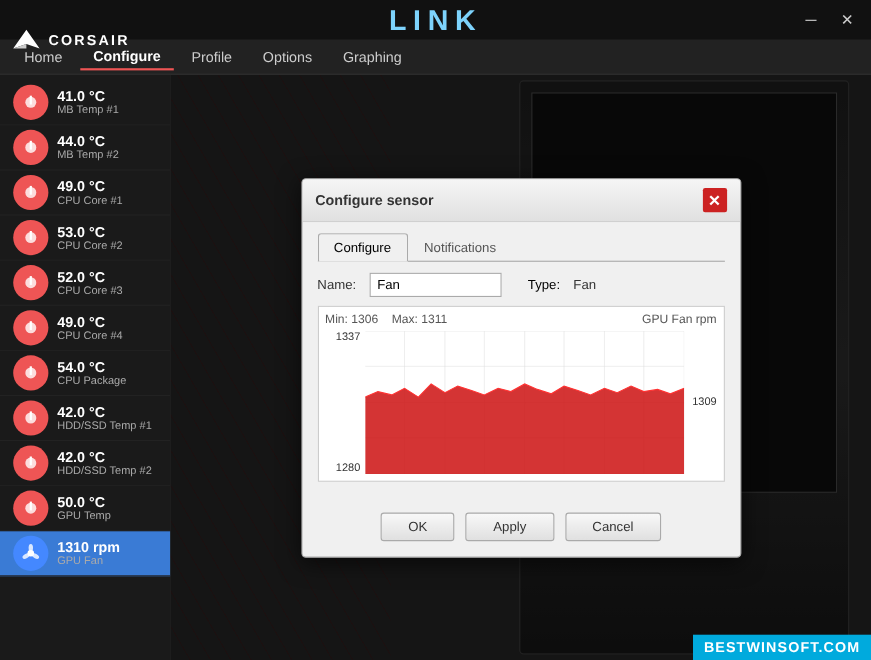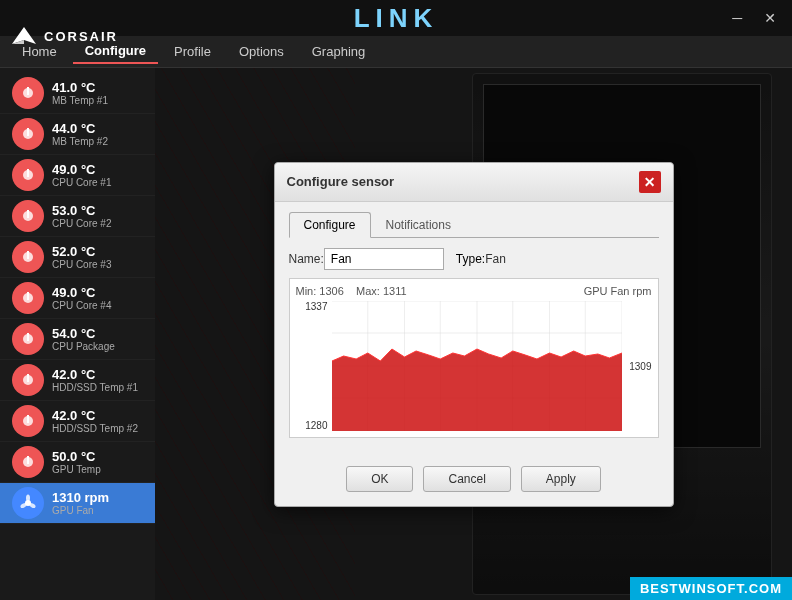--- a/index.html
+++ b/index.html
@@ -249,20 +249,21 @@
       color: #000;
     }
     .modal-tab:not(.active) {
       color: #555;
     }
 
     
     .name-type-row {
       display: flex;
       align-items: center;
+      gap: 12px;
       margin-bottom: 8px;
       font-size: 12px;
     }
     .name-type-row label {
       color: #333;
       font-weight: normal;
     }
     .name-input {
       border: 1px solid #aaa;
       background: #fff;
@@ -593,22 +594,22 @@
 
                   <polyline points="0,60 12,55 25,58 37,52 50,60 62,48 75,56 87,50 100,54 112,58 125,52 137,55 150,48 162,53 175,57 187,50 200,54 212,58 225,52 237,56 250,50 262,55 275,53 287,57 300,52" fill="none" stroke="#ff3333" stroke-width="1"></polyline>
                 </svg>
               </div>
               <div class="chart-right-label">1309</div>
             </div>
           </div>
 
           <div class="modal-footer">
             <button class="modal-btn">OK</button>
+            <button class="modal-btn apply">Apply</button>
             <button class="modal-btn">Cancel</button>
-            <button class="modal-btn apply">Apply</button>
           </div>
         </div>
       </div>
     </div>
 
     <div class="watermark">BESTWINSOFT.COM</div>
   </div>
 </div>
 
 </body></html>

